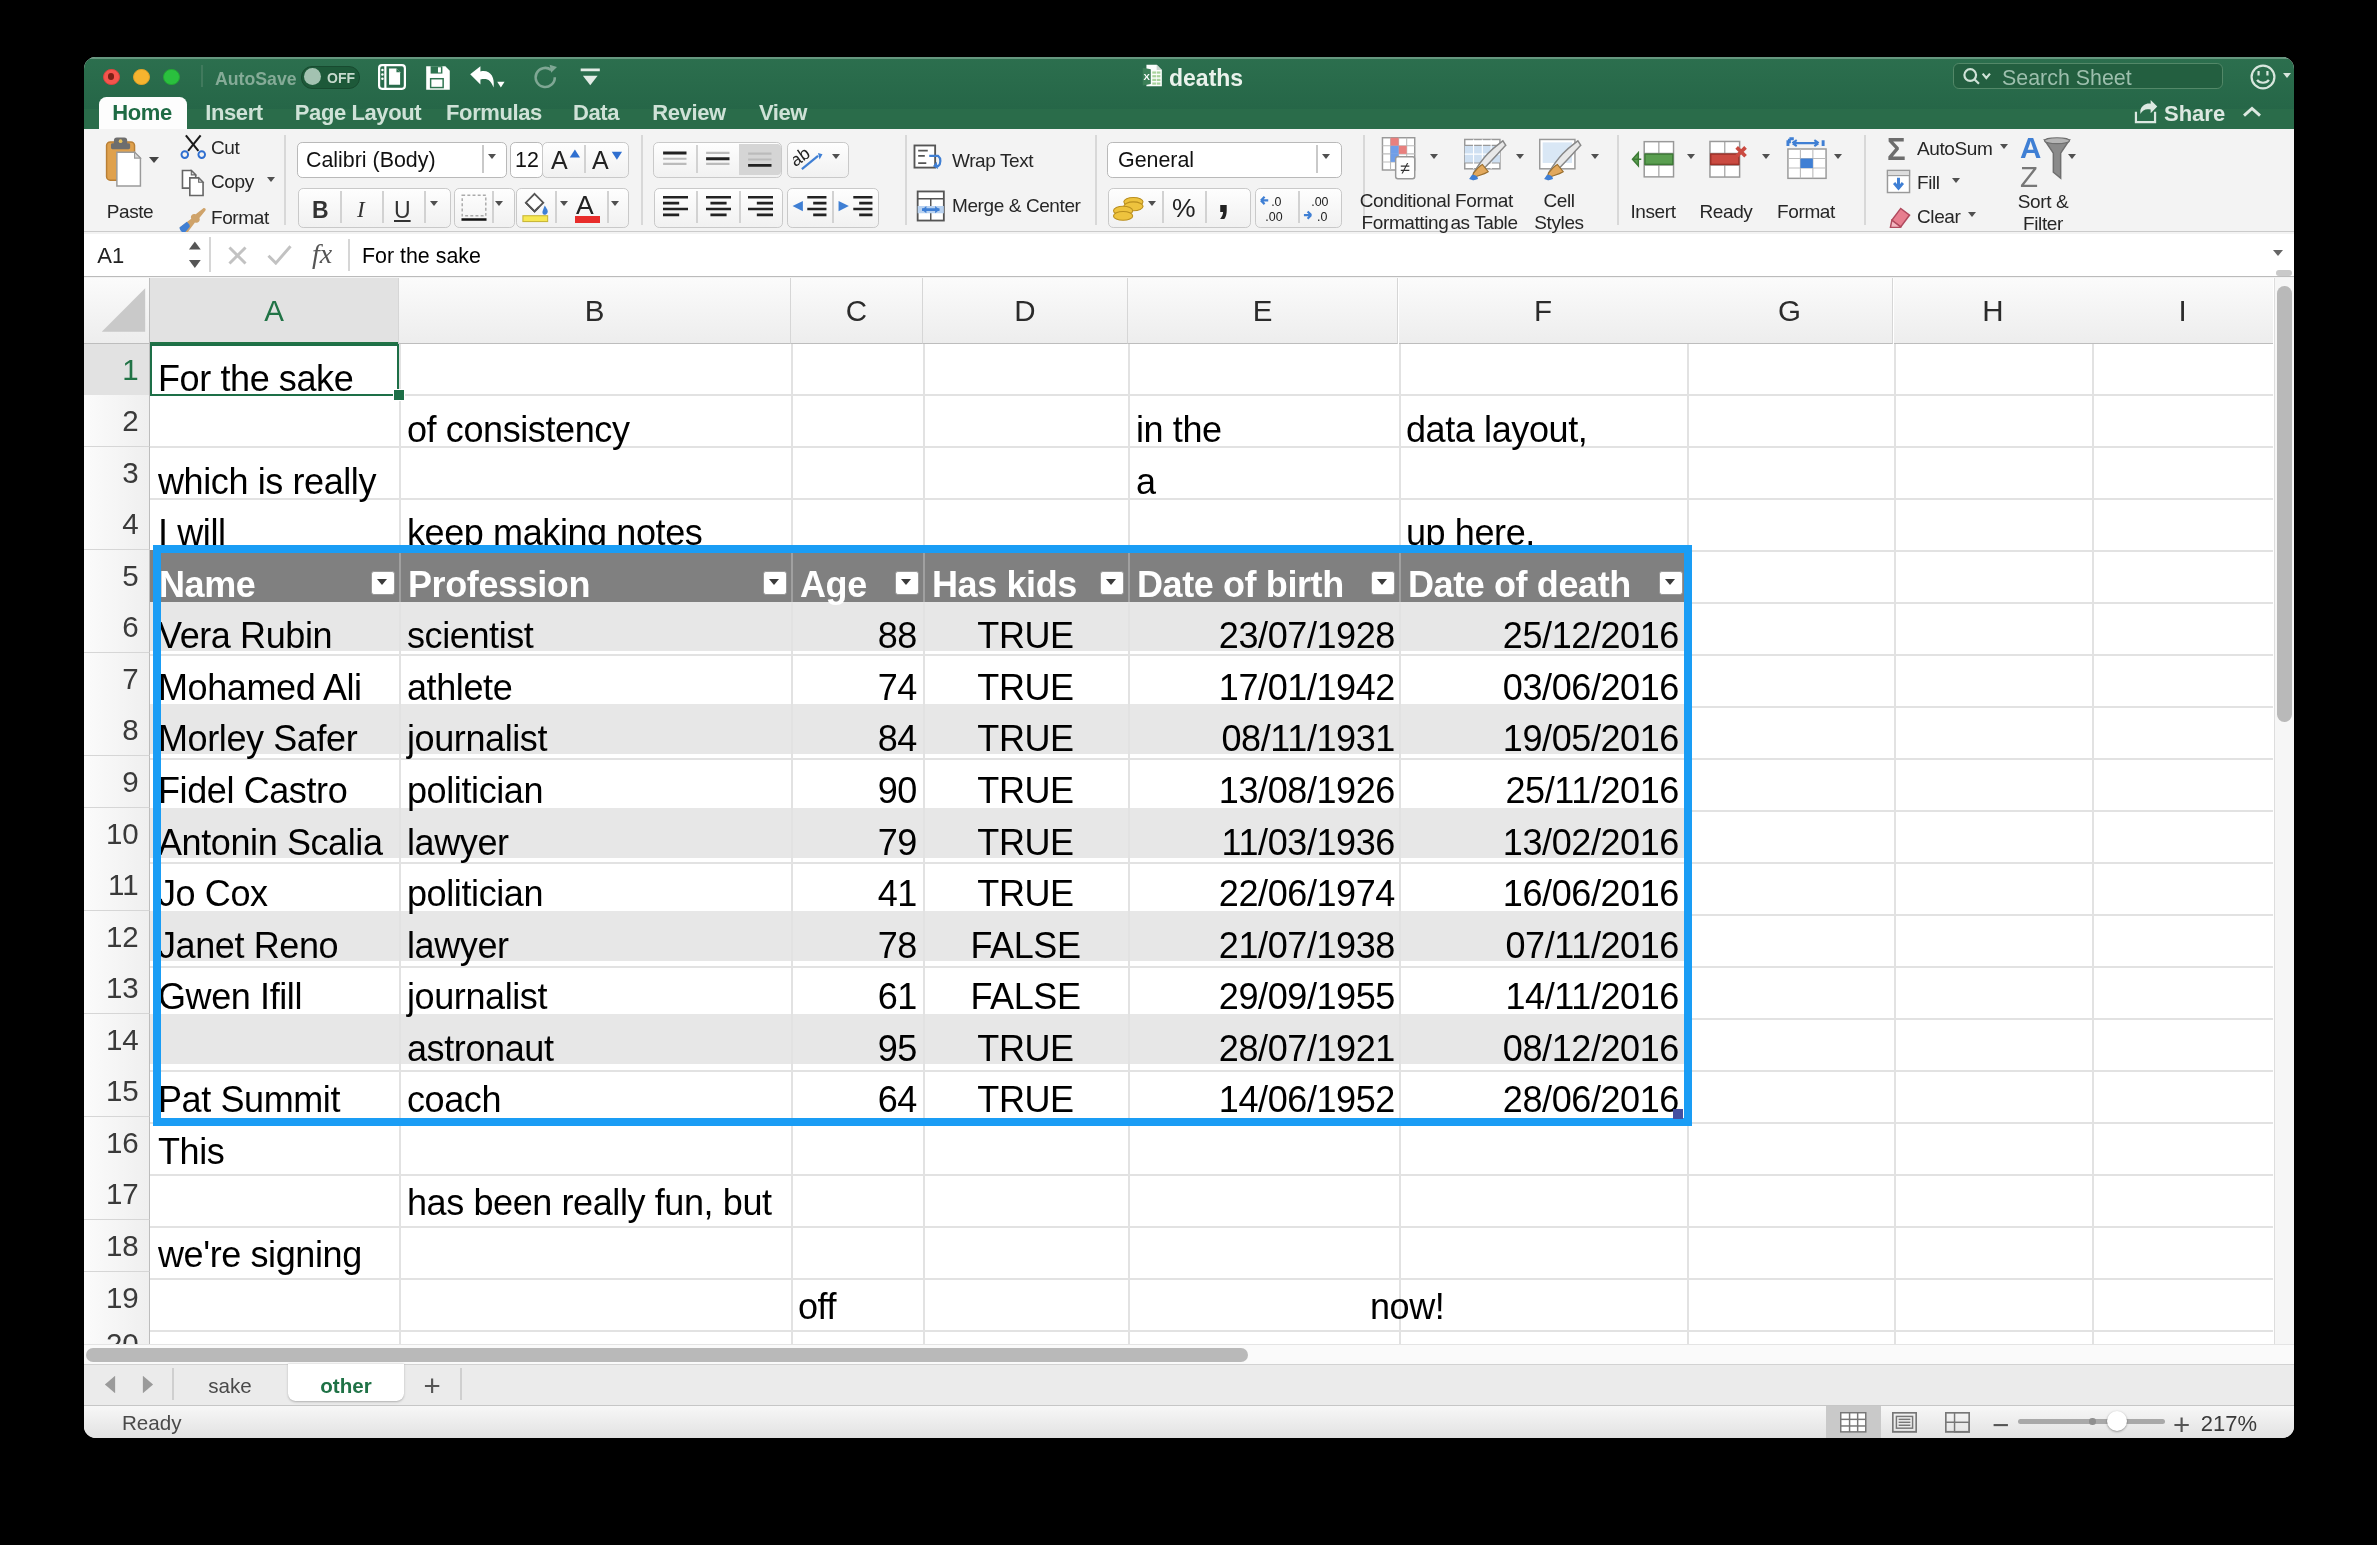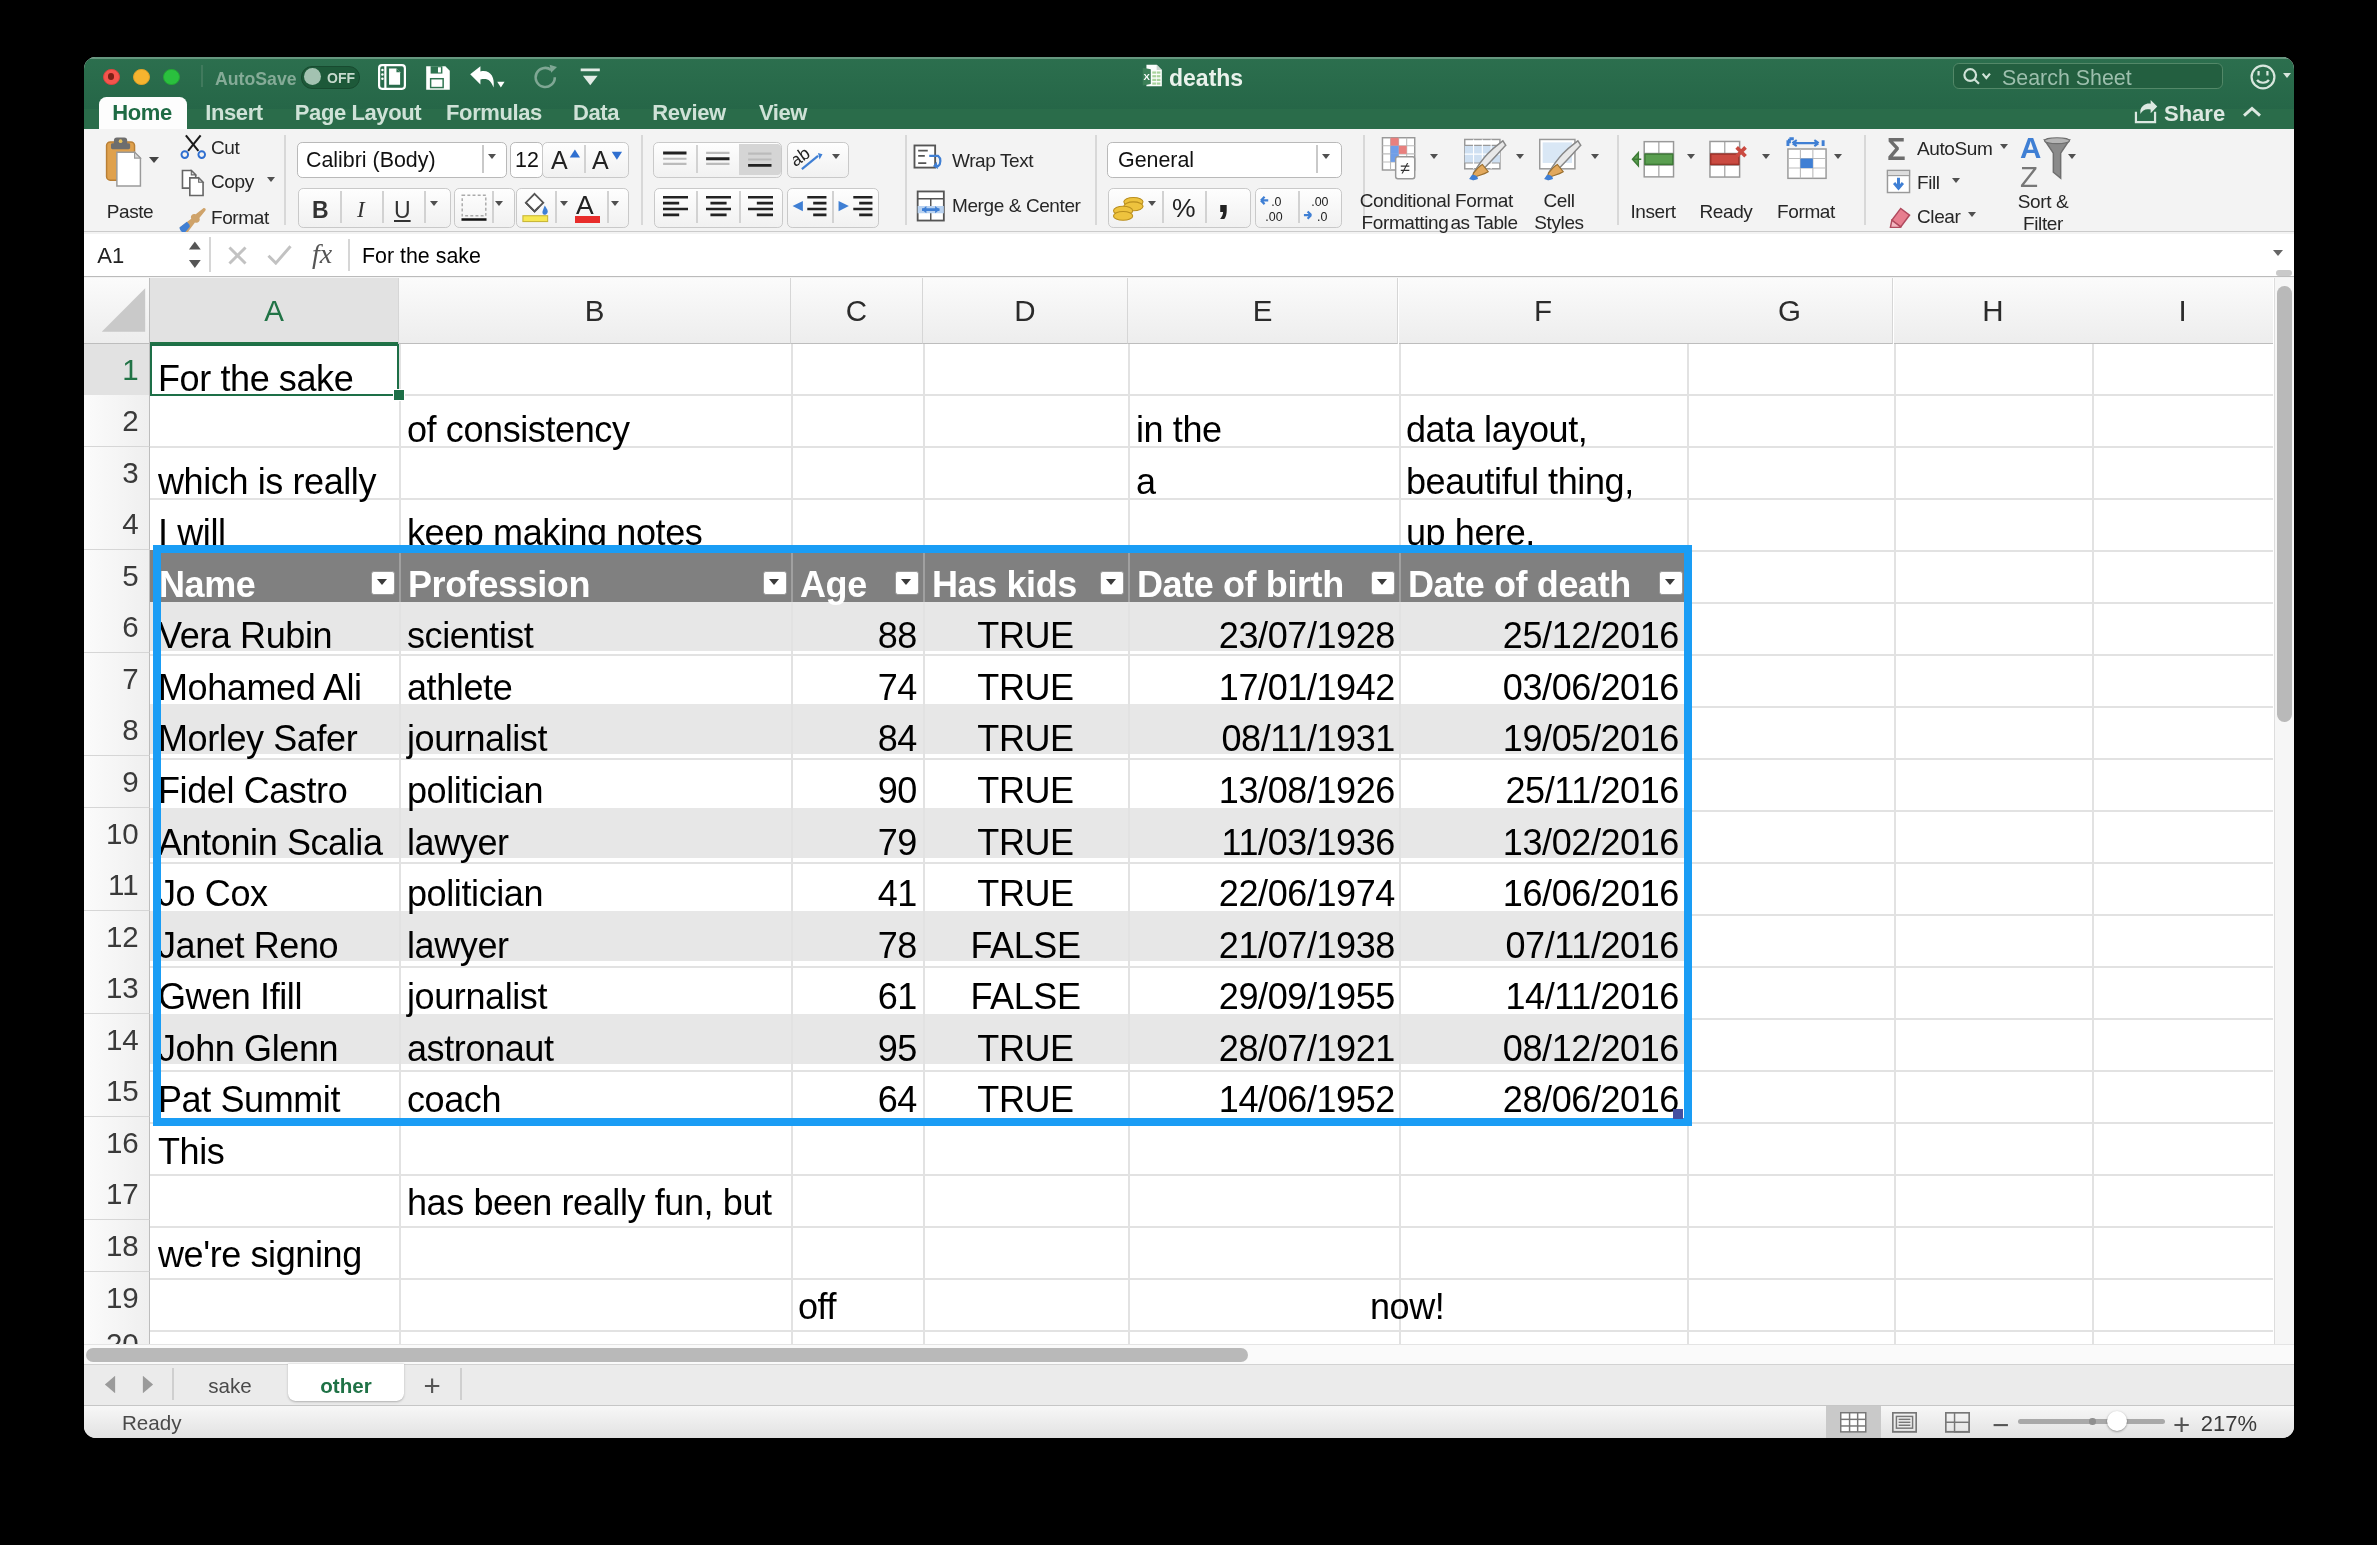--- a/index.html
+++ b/index.html
@@ -565,21 +565,20 @@
   <div class="rowhdr" style="top:1266px;height:20.6px;border-bottom:none;overflow:hidden;">
       <span style="top:20.6px;">20</span>
     </div>
 
   <div class="cell" style="left:74px;top:287px;width:516px;">For the sake</div>
   <div class="cell" style="left:323px;top:338px;width:516px;">of consistency</div>
   <div class="cell" style="left:1052px;top:338px;width:368px;">in the</div>
   <div class="cell" style="left:1322px;top:338px;width:368px;">data layout,</div>
   <div class="cell" style="left:74px;top:390px;width:516px;">which is really</div>
   <div class="cell" style="left:1052px;top:390px;width:368px;">a</div>
-  <div class="cell" style="left:1322px;top:390px;width:368px;">beautiful thing,</div>
   <div class="cell" style="left:74px;top:441px;width:516px;">I will</div>
   <div class="cell" style="left:1322px;top:441px;width:368px;">up here.</div>
   <div class="cell" style="left:323px;top:441px;width:516px;">keep making notes</div>
   <div class="thc" style="left:75px;top:493px;">Name</div>
   <div class="thc" style="left:324px;top:493px;">Profession</div>
   <div class="thc" style="left:716px;top:493px;">Age</div>
   <div class="thc" style="left:848px;top:493px;">Has kids</div>
   <div class="thc" style="left:1053px;top:493px;text-align:right;">Date of birth</div>
   <div class="thc" style="left:1324px;top:493px;">Date of death</div>
 
@@ -624,21 +623,20 @@
   <div class="cell r" style="left:707px;top:854px;width:126px;">78</div>
   <div class="cell c" style="left:839px;top:854px;width:205px;">FALSE</div>
   <div class="cell r" style="left:1044px;top:854px;width:267px;">21/07/1938</div>
   <div class="cell r" style="left:1315px;top:854px;width:280px;">07/11/2016</div>
   <div class="cell" style="left:74px;top:905px;width:368px;">Gwen Ifill</div>
   <div class="cell" style="left:323px;top:905px;width:368px;">journalist</div>
   <div class="cell r" style="left:707px;top:905px;width:126px;">61</div>
   <div class="cell c" style="left:839px;top:905px;width:205px;">FALSE</div>
   <div class="cell r" style="left:1044px;top:905px;width:267px;">29/09/1955</div>
   <div class="cell r" style="left:1315px;top:905px;width:280px;">14/11/2016</div>
-  <div class="cell" style="left:74px;top:957px;width:368px;">John Glenn</div>
   <div class="cell" style="left:323px;top:957px;width:368px;">astronaut</div>
   <div class="cell r" style="left:707px;top:957px;width:126px;">95</div>
   <div class="cell c" style="left:839px;top:957px;width:205px;">TRUE</div>
   <div class="cell r" style="left:1044px;top:957px;width:267px;">28/07/1921</div>
   <div class="cell r" style="left:1315px;top:957px;width:280px;">08/12/2016</div>
   <div class="cell" style="left:74px;top:1008px;width:368px;">Pat Summit</div>
   <div class="cell" style="left:323px;top:1008px;width:368px;">coach</div>
   <div class="cell r" style="left:707px;top:1008px;width:126px;">64</div>
   <div class="cell c" style="left:839px;top:1008px;width:205px;">TRUE</div>
   <div class="cell r" style="left:1044px;top:1008px;width:267px;">14/06/1952</div>

